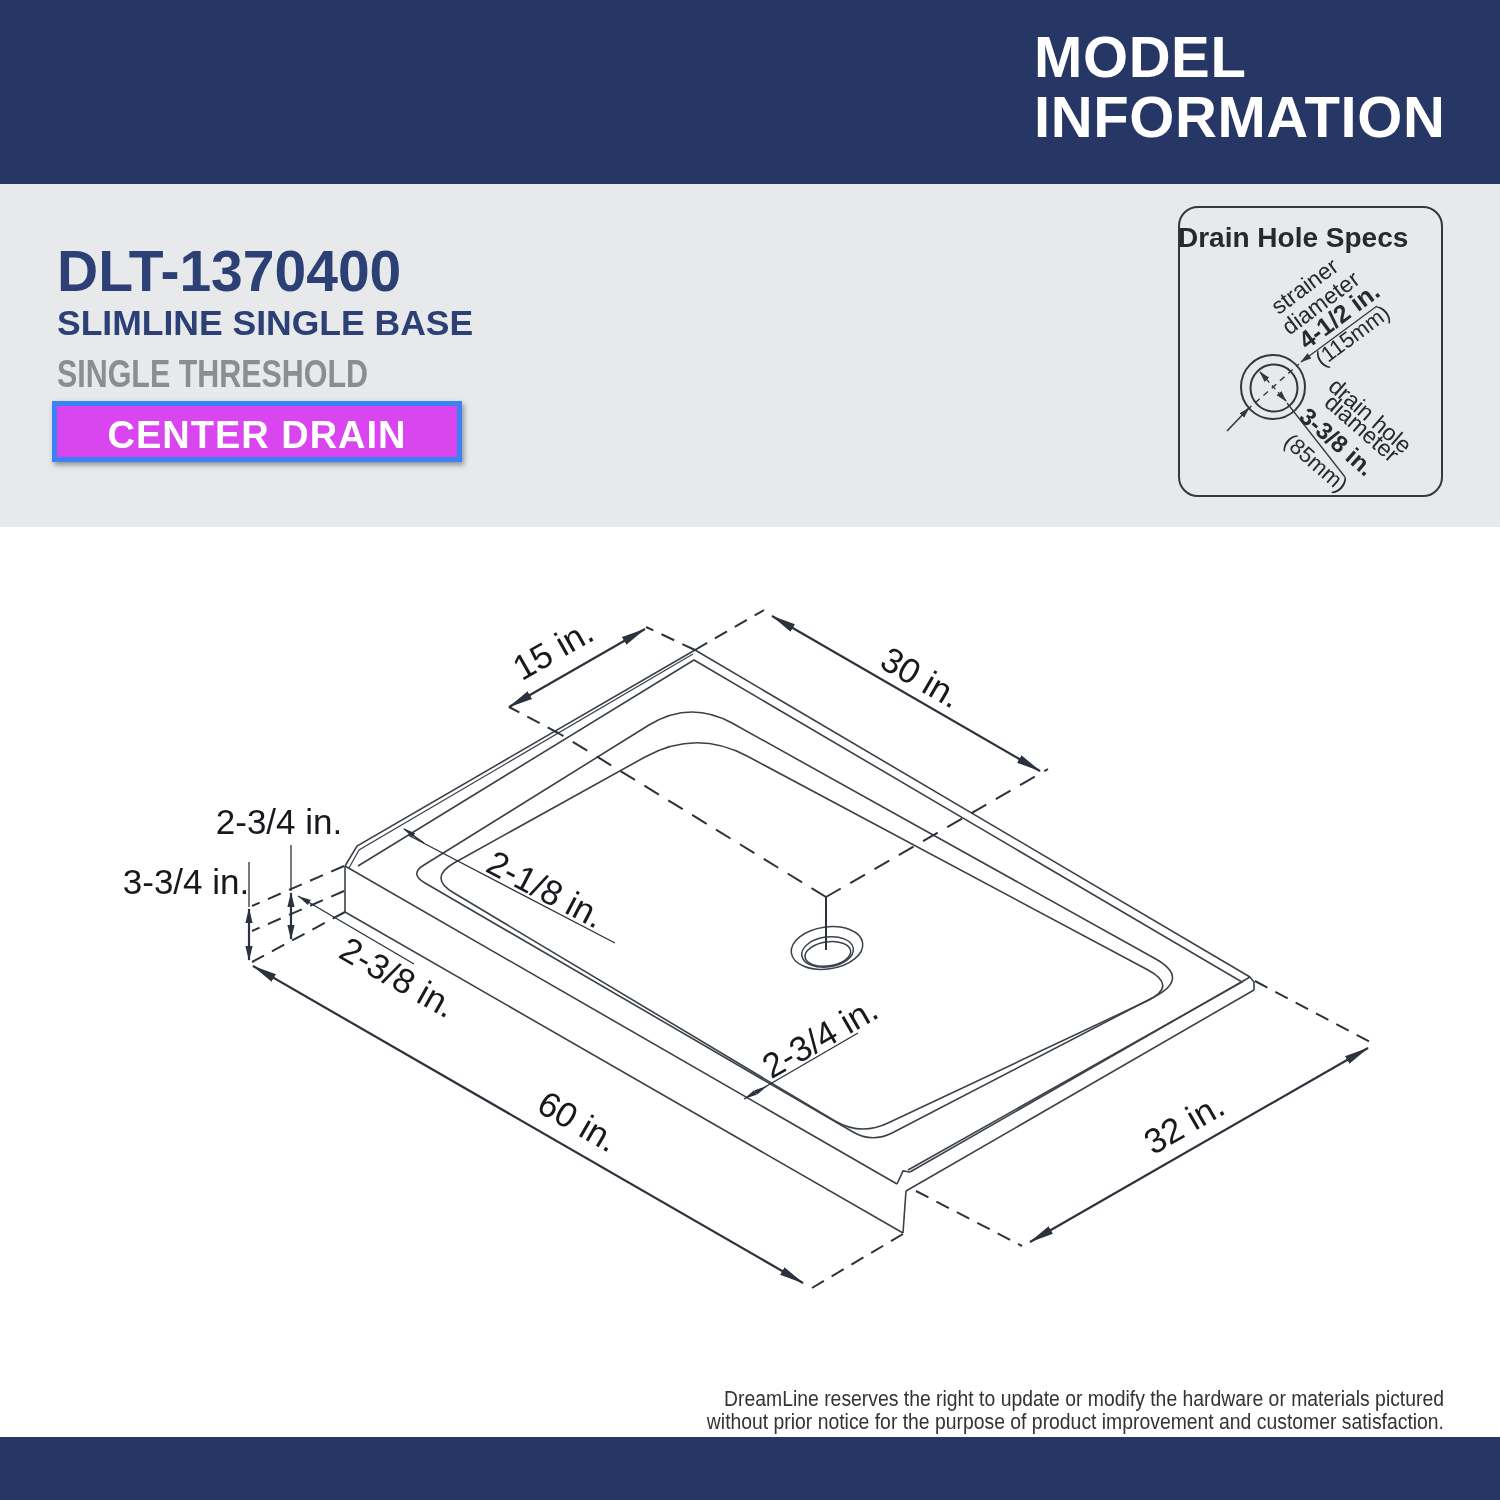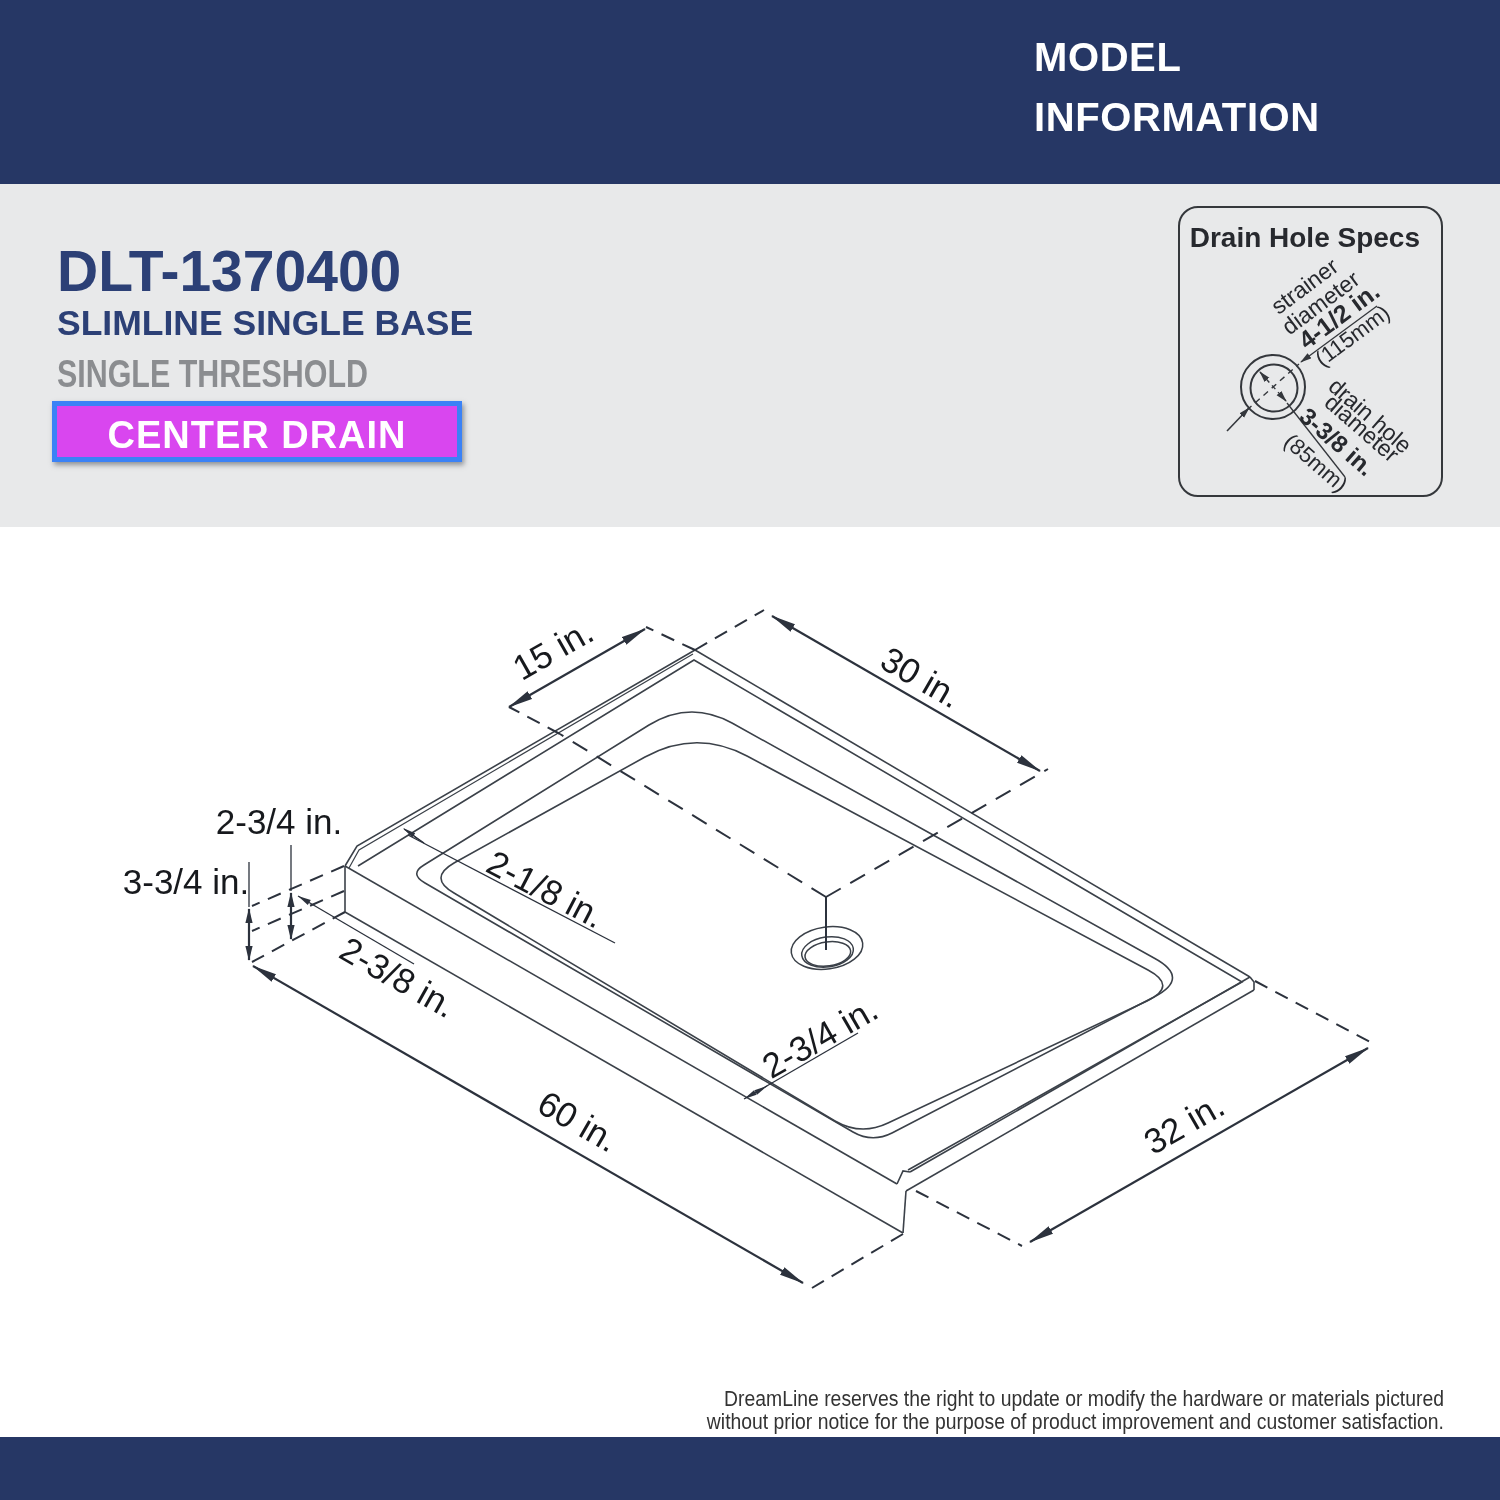--- a/index.html
+++ b/index.html
@@ -2,37 +2,37 @@
 <html><head><meta charset="utf-8">
 <style>
 html,body{margin:0;padding:0}
 body{width:1500px;height:1500px;position:relative;background:#ffffff;font-family:"Liberation Sans",sans-serif;overflow:hidden}
 .abs{position:absolute}
 </style></head>
 <body>
 
 <div class="abs" style="left:0;top:0;width:1500px;height:184px;background:#263765;box-shadow:0 4px 7px rgba(90,95,105,.6)"></div>
 
-<div class="abs" style="left:1034px;top:27px;color:#ffffff;font-size:40px;font-weight:700;line-height:60px;letter-spacing:0.6px">MODEL<br>INFORMATION</div>
+<div class="abs" style="left:1034px;top:27px;color:#ffffff;font-size:58px;font-weight:700;line-height:60px;letter-spacing:0.6px">MODEL<br>INFORMATION</div>
 
 <div class="abs" style="left:0;top:184px;width:1500px;height:343px;background:#e8e9ea"></div>
 
 <div class="abs" style="left:57px;top:238px;color:#2c4076;font-size:57px;font-weight:700;letter-spacing:0px">DLT-1370400</div>
 
 <div class="abs" style="left:57px;top:303px;color:#2c4076;font-size:35.5px;font-weight:700;letter-spacing:0px">SLIMLINE SINGLE BASE</div>
 
 <div class="abs" style="left:57px;top:352px;color:#8b8d90;font-size:39px;font-weight:700;letter-spacing:0px;transform:scaleX(0.78);transform-origin:left top">SINGLE THRESHOLD</div>
 
 <div class="abs" style="left:52px;top:401px;width:400px;height:51px;background:#d946ef;border:5px solid #3b82f6;box-shadow:2px 3px 5px rgba(120,124,130,.8)">
   <div style="text-align:center;line-height:58px;color:#ffffff;font-size:38px;font-weight:700;letter-spacing:1px">CENTER DRAIN</div>
 </div>
 
 <div class="abs" style="left:1178px;top:206px;width:261px;height:287px;border:2px solid #35383c;border-radius:20px;background:#e8e9ea"></div>
 
-<div class="abs" style="left:1178px;top:222px;width:242px;text-align:right;color:#27292e;font-size:28px;font-weight:700">Drain Hole Specs</div>
+<div class="abs" style="left:1178px;top:222px;width:242px;text-align:left;color:#27292e;font-size:28px;font-weight:700">Drain Hole Specs</div>
 
 <svg class="abs" style="left:0;top:0" width="1500" height="1500" viewBox="0 0 1500 1500">
 <defs>
 <marker id="ab" markerWidth="26" markerHeight="12" refX="24" refY="5" orient="auto-start-reverse" markerUnits="userSpaceOnUse">
         <path d="M0,0.6 L25,5 L0,9.4 z" fill="#2c323d"></path>
       </marker>
 <marker id="as" markerWidth="16" markerHeight="9" refX="14" refY="4" orient="auto-start-reverse" markerUnits="userSpaceOnUse">
         <path d="M0,0.4 L15,4 L0,7.6 z" fill="#2c323d"></path>
       </marker>
 <marker id="at" markerWidth="12" markerHeight="8" refX="10.5" refY="3.5" orient="auto-start-reverse" markerUnits="userSpaceOnUse">

